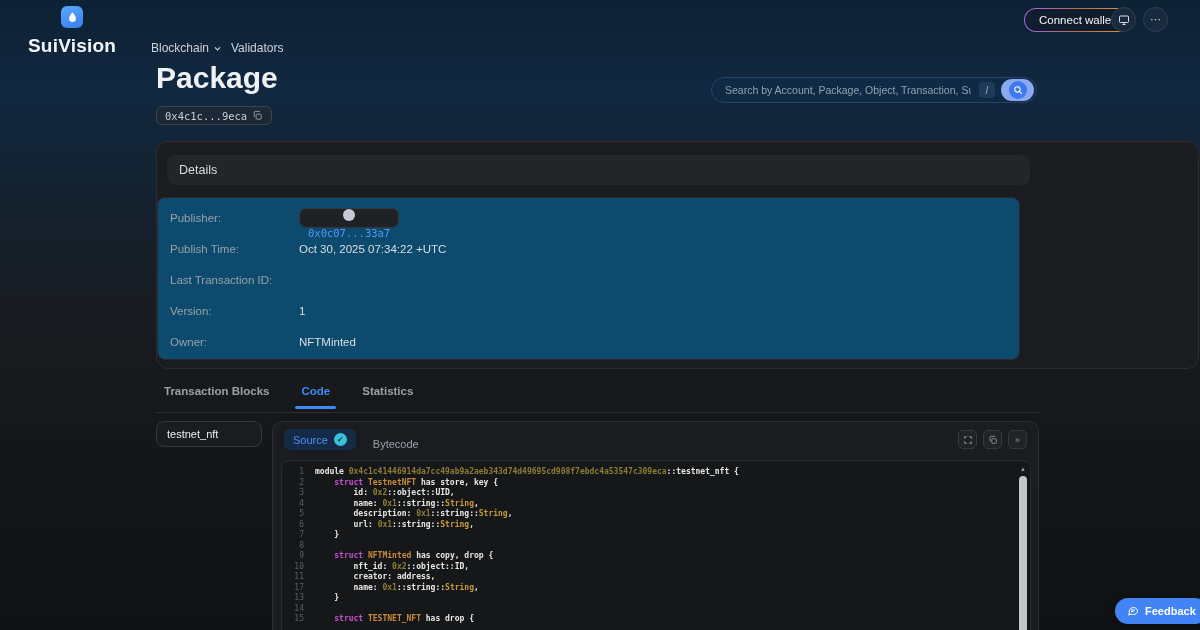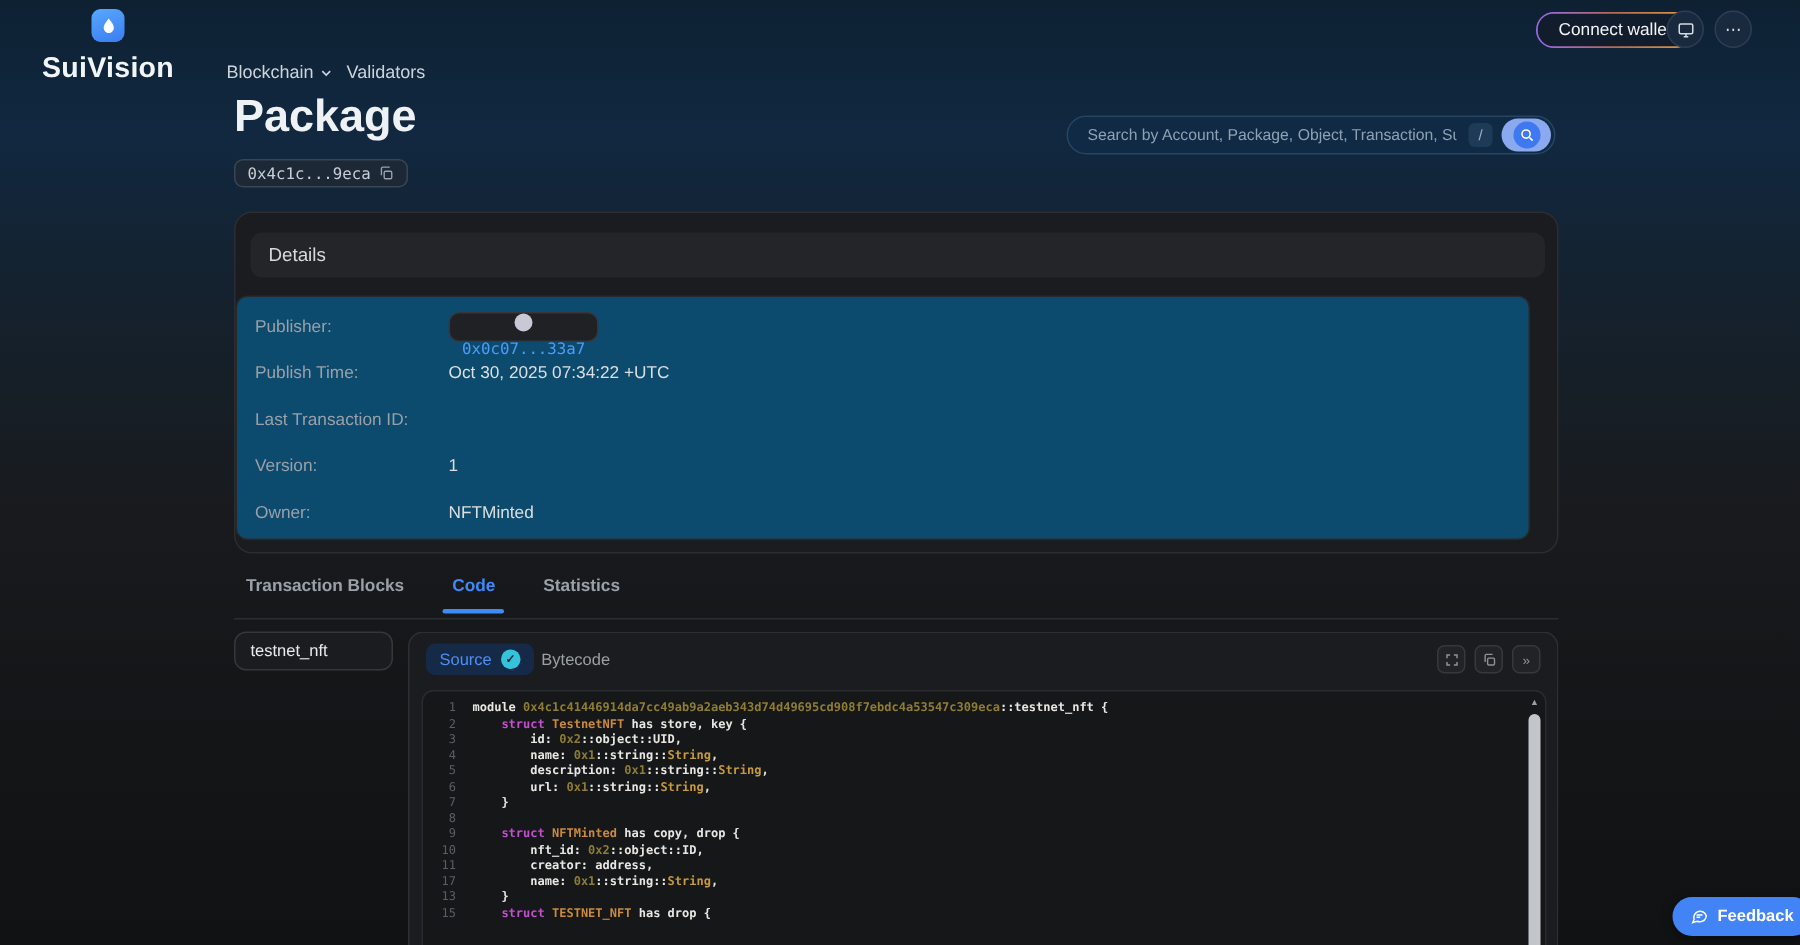--- a/index.html
+++ b/index.html
@@ -33,21 +33,21 @@
   .search-bar input { flex:1; border:none; outline:none; background:transparent; padding:0 8px 0 13px;
     font-size:10.5px; color:#dfe6ec; font-family:"Liberation Sans", sans-serif; }
   .search-bar input::placeholder { color:#8ea2b4; }
   .slash-badge { width:16px; height:16px; border-radius:4px; background:#1d3a57; color:#9fb3c4; font-size:10px;
     display:flex; align-items:center; justify-content:center; margin-right:6px; }
   .search-btn { width:33px; height:22px; margin-right:2px; border-radius:11px; background:#8aa9ee;
     display:flex; align-items:center; justify-content:center; cursor:pointer; }
   .search-btn .inner { width:18px; height:18px; border-radius:50%; background:#3f78f0; display:flex; align-items:center; justify-content:center; }
 
   
-  .details-card { left:156px; top:141px; width:883px; height:228px; border-radius:12px; background:#1b1c1f; border:1px solid #2b2d31; }
+  .details-card { left:156px; top:141px; width:1043px; height:228px; border-radius:12px; background:#1b1c1f; border:1px solid #2b2d31; }
   .details-head { position:absolute; left:10px; top:13px; width:863px; height:30px; border-radius:8px; background:#232529;
     display:flex; align-items:center; padding-left:12px; font-size:12.5px; color:#d8dbde; }
   .details-body { position:absolute; left:0; top:55px; width:863px; height:163px; border-radius:8px; background:#0c4a6e;
     border:1px solid #28292d; padding:4px 12px 16px 12px; }
   .detail-row { height:31px; display:flex; align-items:center; }
   .detail-label { width:129px; font-size:11.5px; color:#9aa0a8; flex:none; }
   .detail-value { font-size:11.5px; color:#dcdfe2; }
   .pill { height:20px; padding:0 8px; border-radius:7px; background:#1f2125; border:1px solid #35373c;
     display:flex; align-items:center; gap:6px; cursor:pointer;flex-direction:column; }
   .pill .mono-blue { font-family:"DejaVu Sans Mono", monospace; font-size:10.5px; color:#4f9cf8; }
@@ -57,21 +57,21 @@
   .tabs { left:156px; top:385px; display:flex; }
   .tab { padding:0 8px 11px 8px; margin-right:16px; font-size:11.5px; font-weight:600; color:#9aa0a8; position:relative; cursor:pointer; }
   .tab.active { color:#3e8bf7; }
   .tab.active::after { content:""; position:absolute; left:2px; right:2px; bottom:-1px; height:3px; border-radius:2px; background:#3e8bf7; }
   .tab-divider { left:156px; top:412px; width:883px; height:1px; background:#2b2d31; }
 
   
   .module-box { left:156px; top:421px; width:106px; height:26px; border-radius:8px; background:#1b1c1f; border:1px solid #36373b;
     display:flex; align-items:center; padding-left:10px; font-size:11px; color:#e8eaec; cursor:pointer; }
   .code-panel { left:272px; top:421px; width:767px; height:220px; border-radius:10px 10px 0 0; background:#1b1c1f; border:1px solid #2e2f33; border-bottom:none; }
-  .view-tabs { position:absolute; left:11px; top:7px; display:flex; align-items:center; gap:5px; }
+  .view-tabs { position:absolute; left:11px; top:7px; display:flex; align-items:flex-end; gap:17px; }
   .view-tab { font-size:11px; color:#9aa0a6; cursor:pointer; display:flex; align-items:center; gap:6px; }
   .view-tab.active { background:#152a47; color:#4e8ef5; border-radius:6px; height:21px; padding:0 9px; }
   .verify-badge { width:13px; height:13px; border-radius:50%; background:#35c3db; color:#0c2030; font-size:8px; font-weight:700;
     display:flex; align-items:center; justify-content:center; }
   .panel-icons { position:absolute; right:11px; top:8px; display:flex; gap:6px; }
   .sq-btn { width:19px; height:19px; border-radius:5px; background:#222327; border:1px solid #37383c; color:#8e939a;
     display:flex; align-items:center; justify-content:center; cursor:pointer; font-size:9px; }
   .code-box { position:absolute; left:8px; top:38px; width:750px; height:200px; border-radius:8px; background:#161719; border:1px solid #2a2b2f; overflow:hidden; }
   .code-lines { padding:6px 0 0 6px; font-family:"DejaVu Sans Mono", monospace; font-size:8px; font-weight:700; }
   .code-line { height:10.5px; line-height:10.5px; white-space:pre; display:flex; }
@@ -221,20 +221,21 @@
         <div class="code-line"><span class="ln">4</span><span class="lc"><span class="seg-plain">        name: </span><span class="seg-addr">0x1</span><span class="seg-plain">::string::</span><span class="seg-type">String</span><span class="seg-plain">,</span></span></div>
         <div class="code-line"><span class="ln">5</span><span class="lc"><span class="seg-plain">        description: </span><span class="seg-addr">0x1</span><span class="seg-plain">::string::</span><span class="seg-type">String</span><span class="seg-plain">,</span></span></div>
         <div class="code-line"><span class="ln">6</span><span class="lc"><span class="seg-plain">        url: </span><span class="seg-addr">0x1</span><span class="seg-plain">::string::</span><span class="seg-type">String</span><span class="seg-plain">,</span></span></div>
         <div class="code-line"><span class="ln">7</span><span class="lc"><span class="seg-plain">    }</span></span></div>
         <div class="code-line"><span class="ln">8</span><span class="lc"></span></div>
         <div class="code-line"><span class="ln">9</span><span class="lc"><span class="seg-plain">    </span><span class="seg-kw">struct </span><span class="seg-name">NFTMinted</span><span class="seg-plain"> has copy, drop {</span></span></div>
         <div class="code-line"><span class="ln">10</span><span class="lc"><span class="seg-plain">        nft_id: </span><span class="seg-addr">0x2</span><span class="seg-plain">::object::ID,</span></span></div>
         <div class="code-line"><span class="ln">11</span><span class="lc"><span class="seg-plain">        creator: address,</span></span></div>
         <div class="code-line"><span class="ln">17</span><span class="lc"><span class="seg-plain">        name: </span><span class="seg-addr">0x1</span><span class="seg-plain">::string::</span><span class="seg-type">String</span><span class="seg-plain">,</span></span></div>
         <div class="code-line"><span class="ln">13</span><span class="lc"><span class="seg-plain">    }</span></span></div>
+        <div class="code-line"><span class="ln">14</span><span class="lc"></span></div>
         <div class="code-line"><span class="ln">15</span><span class="lc"><span class="seg-plain">    </span><span class="seg-kw">struct </span><span class="seg-name">TESTNET_NFT</span><span class="seg-plain"> has drop {</span></span></div>
       </div>
     <div class="code-scrollbar">
       <div class="scroll-up">▲</div>
       <div class="scroll-thumb"></div>
     </div>
   </div>
 </div>
 
 <div class="abs feedback-btn">

